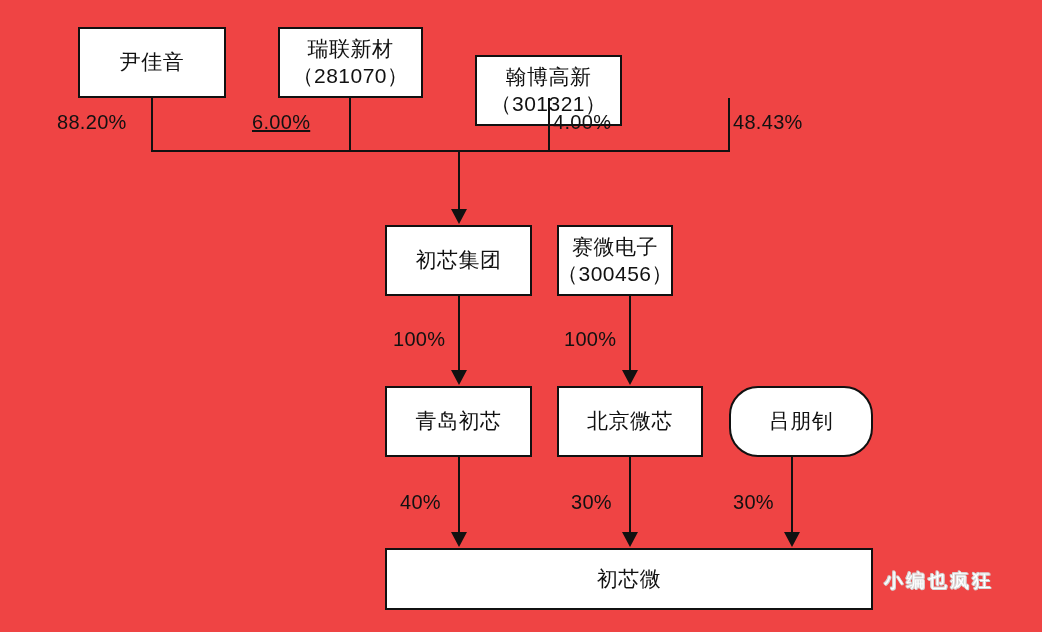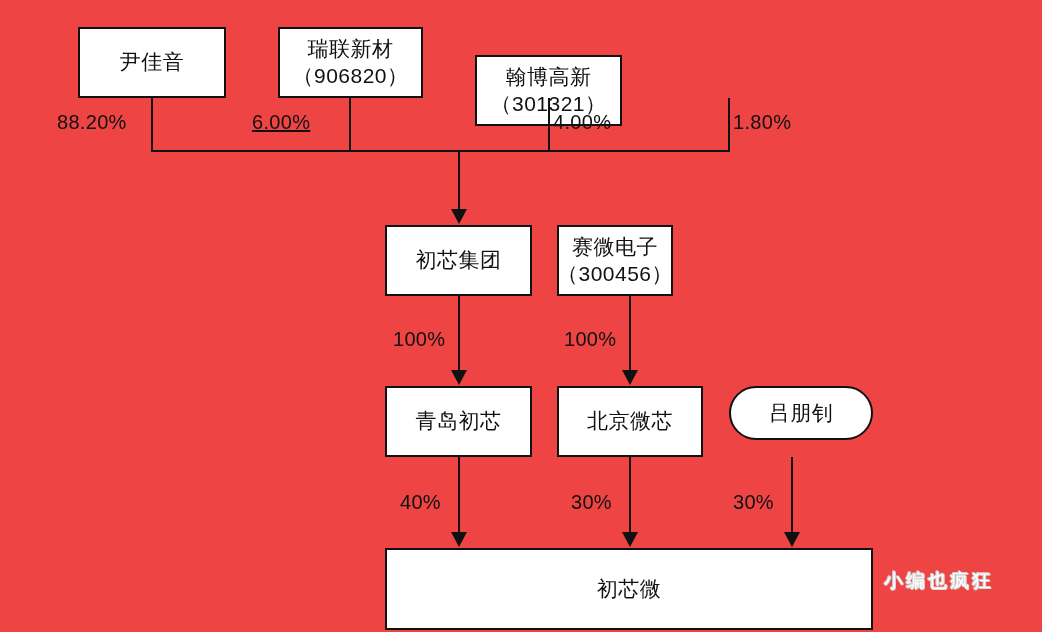--- a/index.html
+++ b/index.html
@@ -79,21 +79,21 @@
 <body>
 
 <div id="diagram-root">
 
   <div class="node-box" style="left:78px; top:27px; width:148px; height:71px;">
     <span class="node-label">尹佳音</span>
   </div>
 
   <div class="node-box" style="left:278px; top:27px; width:145px; height:71px;">
     <span class="node-label">瑞联新材
-（906820）</span>
+（281070）</span>
   </div>
 
   <div class="node-box" style="left:475px; top:27px; width:147px; height:71px;margin-top:28px;">
     <span class="node-label">翰博高新
 （301321）</span>
   </div>
 
 
   <div class="edge-line edge-v" style="left:151px; top:98px; height:53px;"></div>
   <div class="edge-line edge-v" style="left:349px; top:98px; height:53px;"></div>
@@ -101,21 +101,21 @@
   <div class="edge-line edge-v" style="left:728px; top:98px; height:53px;"></div>
 
   <div class="edge-line edge-h" style="left:151px; top:150px; width:579px;"></div>
 
   <div class="edge-line edge-v" style="left:458px; top:150px; height:62px;"></div>
   <div class="arrow-head" style="left:451px; top:209px;"></div>
 
   <div class="edge-label" style="left:57px; top:111px;">88.20%</div>
   <div class="edge-label" style="left:252px; top:111px;text-decoration:underline;">6.00%</div>
   <div class="edge-label" style="left:553px; top:111px;">4.00%</div>
-  <div class="edge-label" style="left:733px; top:111px;">1.80%</div>
+  <div class="edge-label" style="left:733px; top:111px;">48.43%</div>
 
   <div class="node-box" style="left:385px; top:225px; width:147px; height:71px;">
     <span class="node-label">初芯集团</span>
   </div>
 
   <div class="node-box" style="left:557px; top:225px; width:116px; height:71px;">
     <span class="node-label">赛微电子
 （300456）</span>
   </div>
 
@@ -128,35 +128,35 @@
   <div class="edge-label" style="left:564px; top:328px;">100%</div>
 
   <div class="node-box" style="left:385px; top:386px; width:147px; height:71px;">
     <span class="node-label">青岛初芯</span>
   </div>
 
   <div class="node-box" style="left:557px; top:386px; width:146px; height:71px;">
     <span class="node-label">北京微芯</span>
   </div>
 
-  <div class="node-box" style="left:729px; top:386px; width:144px; height:54px;border-radius:29px;">
+  <div class="node-box" style="left:729px; top:386px; width:144px; height:71px;border-radius:29px;">
     <span class="node-label">吕朋钊</span>
   </div>
 
   <div class="edge-line edge-v" style="left:458px; top:457px; height:77px;"></div>
   <div class="arrow-head" style="left:451px; top:532px;"></div>
   <div class="edge-label" style="left:400px; top:491px;">40%</div>
 
   <div class="edge-line edge-v" style="left:629px; top:457px; height:77px;"></div>
   <div class="arrow-head" style="left:622px; top:532px;"></div>
   <div class="edge-label" style="left:571px; top:491px;">30%</div>
 
   <div class="edge-line edge-v" style="left:791px; top:457px; height:77px;"></div>
   <div class="arrow-head" style="left:784px; top:532px;"></div>
   <div class="edge-label" style="left:733px; top:491px;">30%</div>
 
-  <div class="node-box" style="left:385px; top:548px; width:488px; height:82px;">
+  <div class="node-box" style="left:385px; top:548px; width:488px; height:62px;">
     <span class="node-label">初芯微</span>
   </div>
 
   <div class="watermark" style="left:884px; top:568px;">小编也疯狂</div>
 
 </div>
 
 </body></html>

